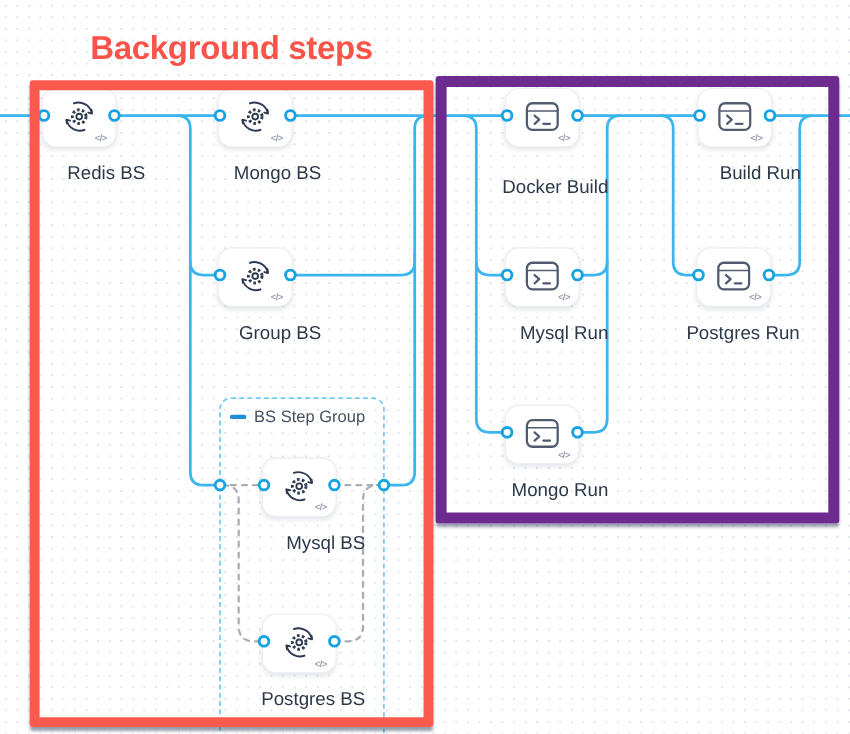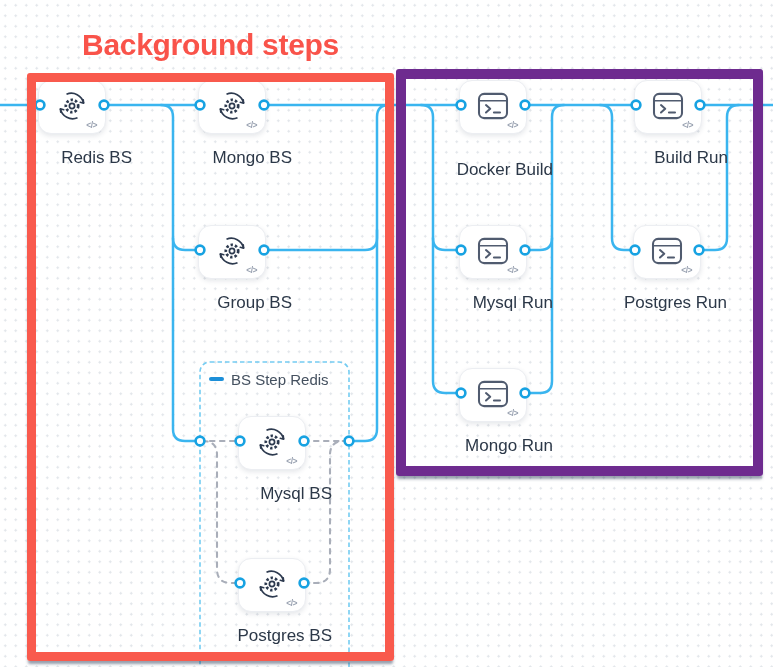--- a/index.html
+++ b/index.html
@@ -163,21 +163,21 @@
   <div class="nlabel" style="left:433px;top:160px">Docker Build</div>
   <div class="nlabel" style="left:608px;top:148px">Build Run</div>
   <div class="nlabel" style="left:172px;top:293px">Group BS</div>
   <div class="nlabel" style="left:433px;top:293px">Mysql Run</div>
   <div class="nlabel" style="left:607px;top:293px">Postgres Run</div>
   <div class="nlabel" style="left:433px;top:436px">Mongo Run</div>
   <div class="nlabel" style="left:212px;top:484px">Mysql BS</div>
   <div class="nlabel" style="left:212px;top:626px">Postgres BS</div>
 
   <div class="groupdash"></div>
-  <div class="grouplabel">BS Step Redis</div>
+  <div class="grouplabel">BS Step Group</div>
 
   <svg class="layer">
     <g fill="#ffffff" stroke="#17a2e2" stroke-width="2.6">
       <circle cx="40" cy="105" r="4.4"></circle>
       <circle cx="104" cy="105" r="4.4"></circle>
       <circle cx="200" cy="105" r="4.4"></circle>
       <circle cx="264" cy="105" r="4.4"></circle>
       <circle cx="461" cy="105" r="4.4"></circle>
       <circle cx="525" cy="105" r="4.4"></circle>
       <circle cx="636" cy="105" r="4.4"></circle>

